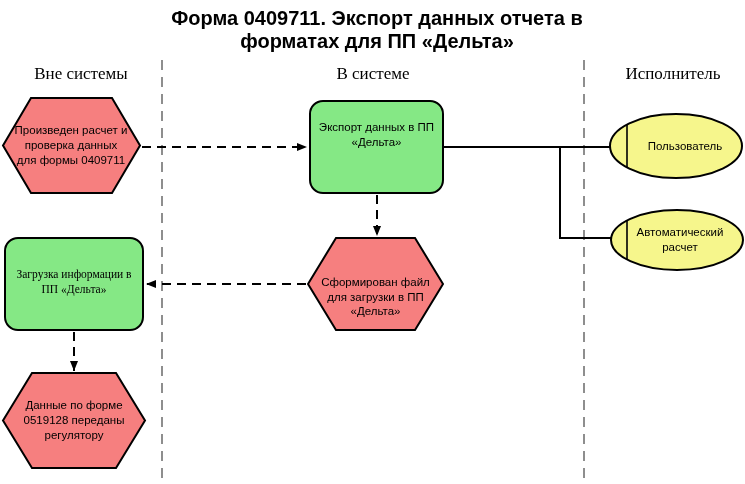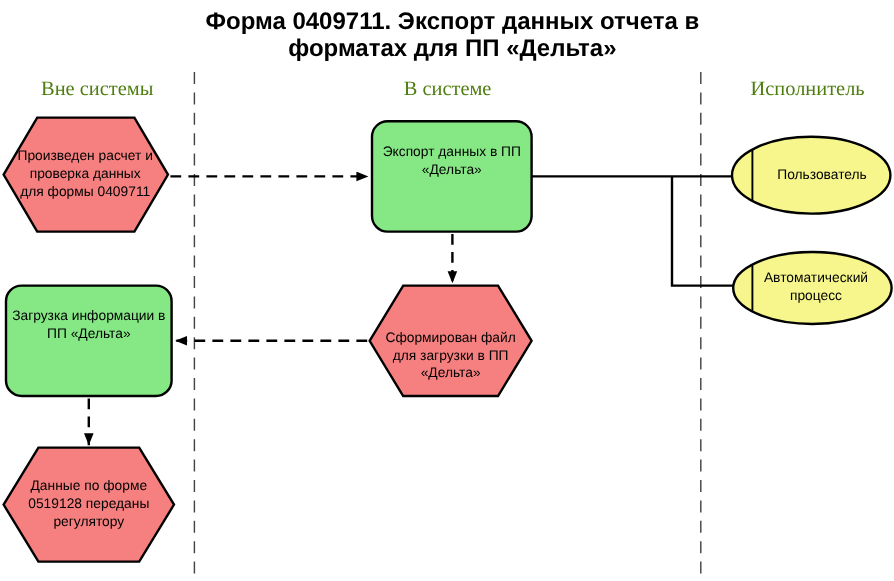--- a/index.html
+++ b/index.html
@@ -25,41 +25,41 @@
     text-align: center;
     font-size: 20px; font-weight: bold; line-height: 1.14;
     color: #000000;
   }
   .lane-label {
     position: absolute;
     top: 64px;
     text-align: center;
     font-family: "Liberation Serif", serif;
     font-size: 17px;
-    color: #4d7c0f;
+    color: #000000;
     pointer-events: none;
   }
   .lane-label.l1 { left: 0px;   width: 162px; }
   .lane-label.l2 { left: 162px; width: 422px; }
   .lane-label.l3 { left: 595px; width: 156px; }
 
   .node-label {
     position: absolute;
     display: flex; align-items: center; justify-content: center;
     text-align: center;
     font-size: 11.5px; line-height: 1.3;
     color: #000000;
     pointer-events: none;
   }
   .nl-event-calc  { left: 14px;  top: 98px;  width: 114px; height: 95px; }
   .nl-func-export { left: 315px; top: 101px; width: 123px; height: 68px; }
   .nl-role-user   { left: 627px; top: 114px; width: 116px; height: 64px; }
   .nl-role-auto   { left: 627px; top: 210px; width: 106px; height: 60px; }
   .nl-event-file  { left: 312px; top: 238px; width: 127px; height: 118px; }
-  .nl-func-load   { left: 10px;  top: 238px; width: 128px; height: 68px; }
+  .nl-func-load   { left: 10px;  top: 248px; width: 128px; height: 68px; font-family: Liberation Serif, serif; }
   .nl-event-sent  { left: 20px;  top: 373px; width: 108px; height: 95px; }
 </style>
 </head>
 <body>
 
 <div class="canvas">
 
   <svg class="layer" width="745" height="484" viewBox="0 0 745 484">
     <defs>
       <marker id="arrow" markerUnits="userSpaceOnUse" markerWidth="11" markerHeight="9" refX="10" refY="4" orient="auto">
@@ -96,18 +96,18 @@
 
   <div class="title">Форма 0409711. Экспорт данных отчета в форматах для ПП «Дельта»</div>
 
   <div class="lane-label l1">Вне системы</div>
   <div class="lane-label l2">В системе</div>
   <div class="lane-label l3">Исполнитель</div>
 
   <div class="node-label nl-event-calc">Произведен расчет и проверка данных для формы 0409711</div>
   <div class="node-label nl-func-export">Экспорт данных в ПП «Дельта»</div>
   <div class="node-label nl-role-user">Пользователь</div>
-  <div class="node-label nl-role-auto">Автоматический процесс</div>
+  <div class="node-label nl-role-auto">Автоматический расчет</div>
   <div class="node-label nl-event-file">Сформирован файл для загрузки в ПП «Дельта»</div>
   <div class="node-label nl-func-load">Загрузка информации в ПП «Дельта»</div>
   <div class="node-label nl-event-sent">Данные по форме 0519128 переданы регулятору</div>
 
 </div>
 
 </body></html>

